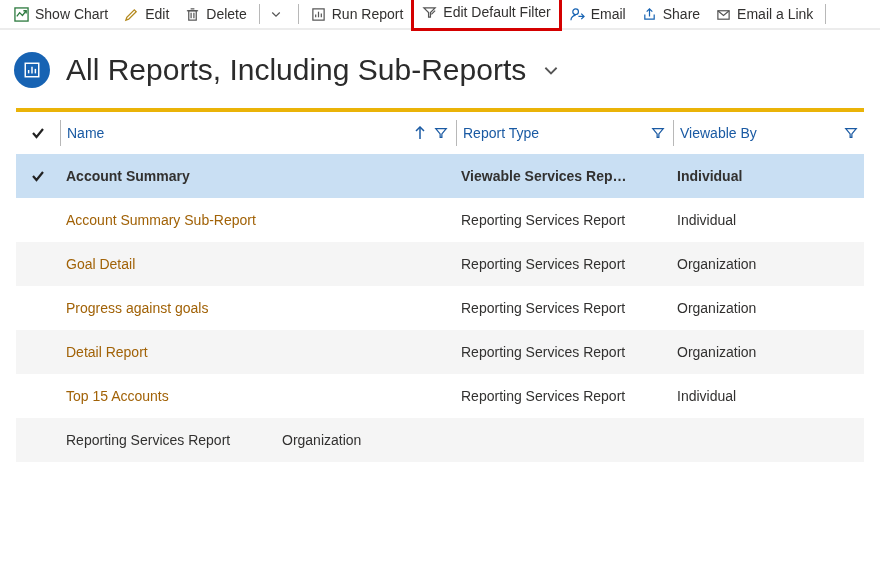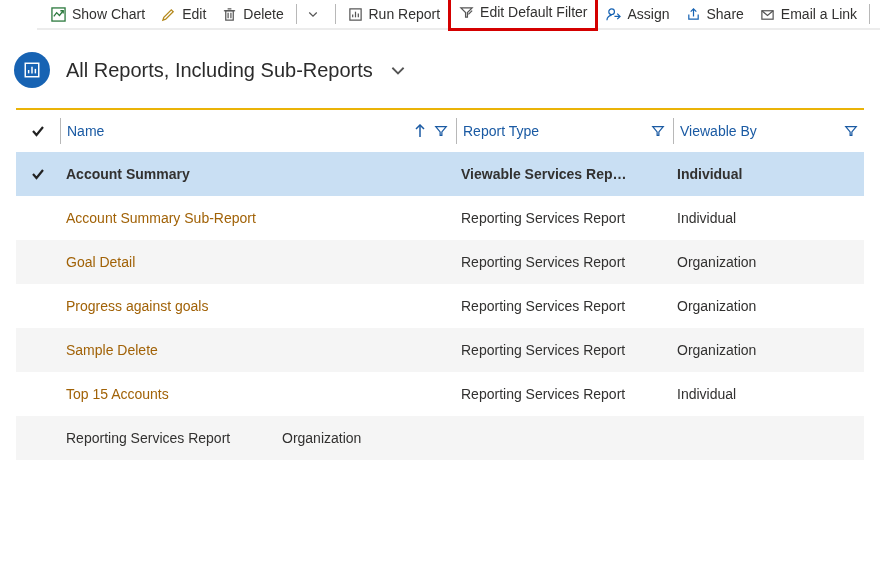--- a/index.html
+++ b/index.html
@@ -10,21 +10,20 @@
     color: #323130;
     background: #fff;
     width: 880px;
   }
   .toolbar {
     display: flex;
     align-items: center;
     height: 30px;
     padding: 0 6px;
     border-bottom: 2px solid #ececec;
-    margin-left: 37px;
   }
   .tool {
     display: flex;
     align-items: center;
     padding: 0 8px;
     height: 28px;
     cursor: pointer;
     color: #323130;
     font-size: 14px;
     white-space: nowrap;
@@ -54,32 +53,32 @@
     width: 36px;
     height: 36px;
     border-radius: 50%;
     background: #1763b3;
     display: flex;
     align-items: center;
     justify-content: center;
     margin-right: 16px;
   }
   .title {
-    font-size: 20px;
+    font-size: 30px;
     font-weight: 400;
     color: #2b2b2b;
   }
   .chev-title {
     margin-left: 16px;
   }
   .grid-wrap {
     padding: 0 16px;
   }
   .grid {
-    border-top: 2px solid #eab308;
+    border-top: 4px solid #eab308;
   }
   .grid-header {
     display: flex;
     align-items: center;
     height: 42px;
     background: #fff;
   }
   .col-check { width: 44px; display:flex; justify-content:center; }
   .col-name  { width: 395px; display:flex; align-items:center; padding-left: 6px; }
   .col-type  { width: 216px; display:flex; align-items:center; padding-left: 6px; }
@@ -174,21 +173,21 @@
         </svg>
       <span>Edit Default Filter</span>
     </div>
   </div>
   <div class="tool">
     <svg width="15" height="15" viewBox="0 0 16 16" fill="none" stroke="#1763b3" stroke-width="1.3">
         <circle cx="6" cy="5" r="3"></circle>
         <path d="M1 14c0-3 2.5-5 5-5"></path>
         <path d="M9 10 L15 10 M12 7 L15 10 L12 13"></path>
       </svg>
-    <span>Assign</span>
+    <span>Email</span>
   </div>
   <div class="tool">
     <svg width="15" height="15" viewBox="0 0 16 16" fill="none" stroke="#1763b3" stroke-width="1.3">
         <path d="M3 8v5h10V8"></path>
         <path d="M5 5 L8 2 L11 5 M8 2 V10"></path>
       </svg>
     <span>Share</span>
   </div>
   <div class="tool">
     <svg width="15" height="15" viewBox="0 0 16 16" fill="none" stroke="#555" stroke-width="1.3">
@@ -288,21 +287,21 @@
           <div class="col-check"></div>
           <div class="col-name">
             <a>Progress against goals</a>
           </div>
           <div class="col-type">Reporting Services Report</div>
           <div class="col-view">Organization</div>
         </div>
         <div class="row striped">
           <div class="col-check"></div>
           <div class="col-name">
-            <a>Sample Delete</a>
+            <a>Detail Report</a>
           </div>
           <div class="col-type">Reporting Services Report</div>
           <div class="col-view">Organization</div>
         </div>
         <div class="row">
           <div class="col-check"></div>
           <div class="col-name">
             <a>Top 15 Accounts</a>
           </div>
           <div class="col-type">Reporting Services Report</div>

